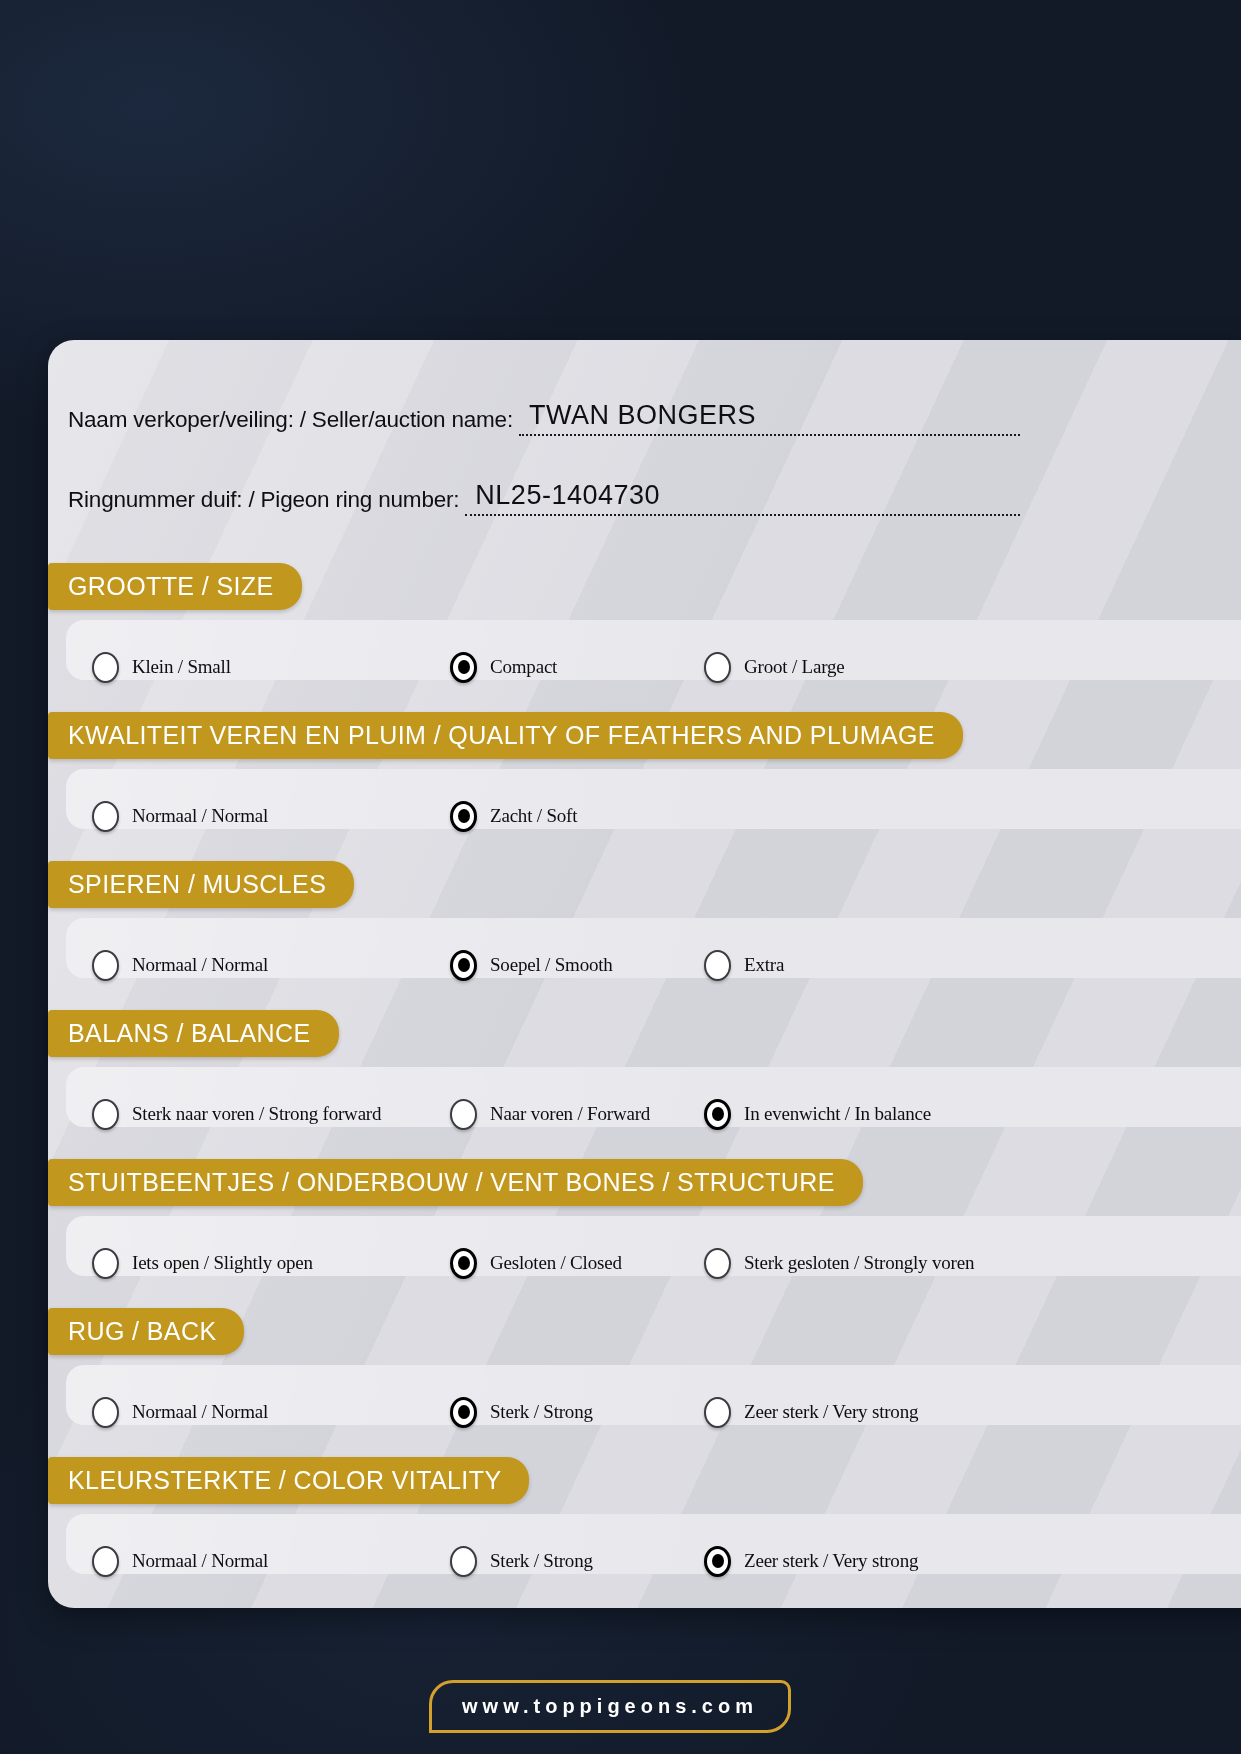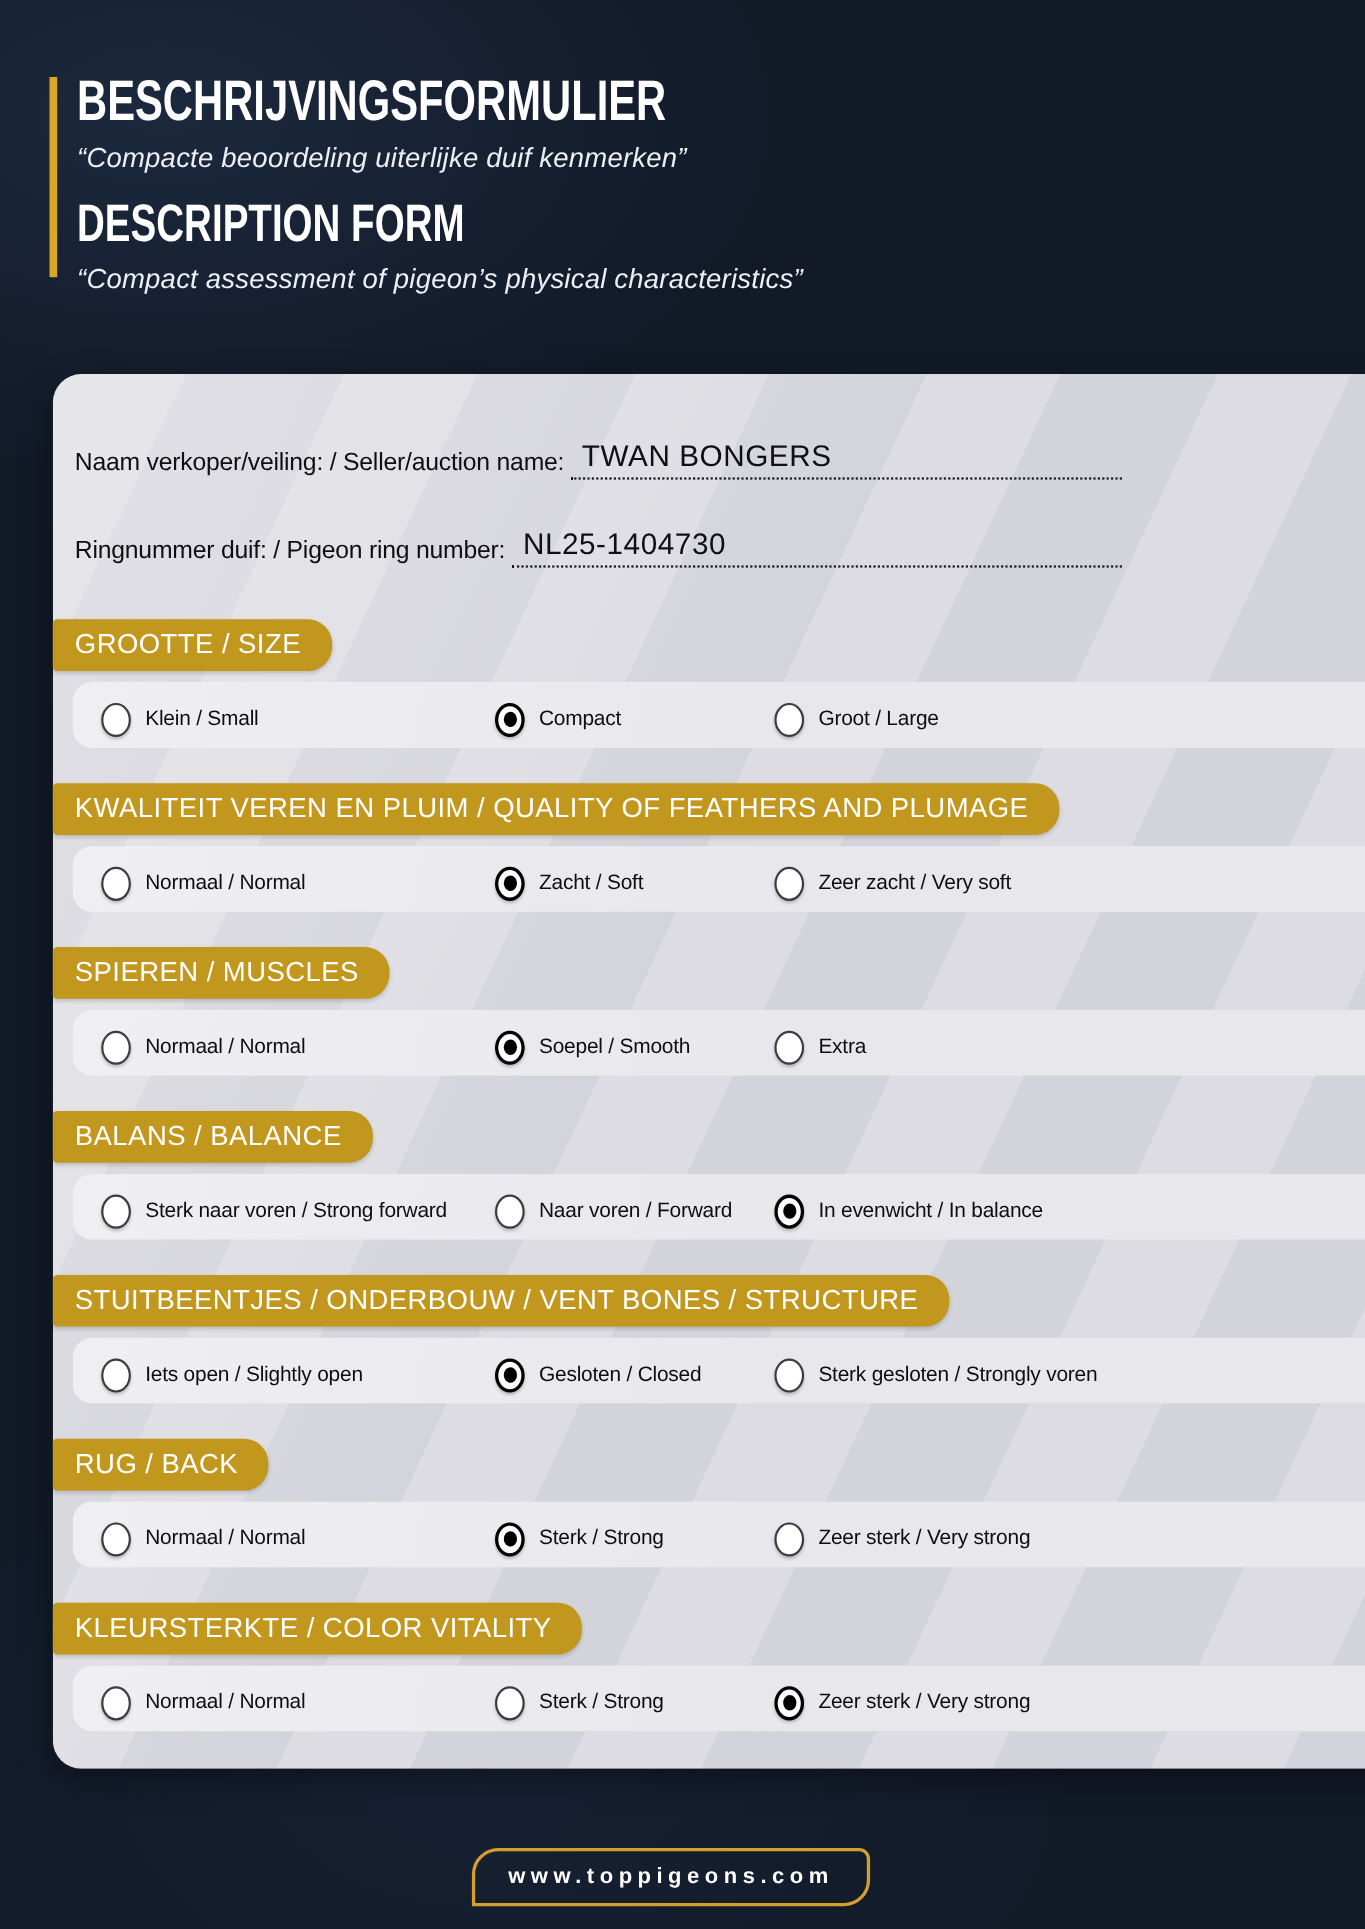--- a/index.html
+++ b/index.html
@@ -58,21 +58,21 @@
     display:inline-block; background:#C2971D; color:#fff; height:47px; line-height:47px;
     padding:0 28px 15px 20px; font-size:25px; letter-spacing:.4px;
     border-radius:4px 22px 22px 4px; box-shadow:0 2px 4px rgba(0,0,0,.18);
     white-space:nowrap;
   }
   .option-row {
     position:relative; margin-left:18px; margin-top:10px; height:60px;
     width:calc(100% - 18px); background:#E7E7EC; border-radius:18px 4px 4px 18px;
     background-image:linear-gradient(100deg, rgba(255,255,255,.35) 0%, rgba(255,255,255,0) 55%);
   }
-  .option { position:absolute; top:4px; height:100%; display:flex; align-items:center; gap:13px; }
+  .option { position:absolute; top:17px; height:100%; display:flex; align-items:center; gap:13px;font-family:Liberation Serif, serif; }
   .option.c0 { left:26px; } .option.c1 { left:384px; } .option.c2 { left:638px; }
   .radio {
     width:27px; height:31px; border-radius:50%; background:#fff; flex:none;
     border:2.5px solid #3B3B41; box-shadow:0 2px 3px rgba(0,0,0,.22); position:relative;
   }
   .option.selected .radio { border:3px solid #000; }
   .option.selected .radio::after {
     content:""; position:absolute; left:50%; top:50%; width:12px; height:14px;
     border-radius:50%; background:#000; transform:translate(-50%,-50%);
   }
@@ -83,29 +83,20 @@
     border:3px solid #D3A02C; border-radius:24px 10px 24px 0;
     display:flex; align-items:center; justify-content:center; cursor:pointer;margin-top:32px;
   }
   .website-text { color:#fff; font-weight:bold; font-size:20px; letter-spacing:5px; }
 </style>
 </head>
 <body>
 
 <div class="page">
 
-  <div class="header">
-    <div class="accent-bar"></div>
-    <div class="titles">
-      <span class="title-main t-nl">BESCHRIJVINGSFORMULIER</span>
-      <span class="subtitle s-nl">“Compacte beoordeling uiterlijke duif kenmerken”</span>
-      <span class="title-main t-en">DESCRIPTION FORM</span>
-      <span class="subtitle s-en">“Compact assessment of pigeon’s physical characteristics”</span>
-    </div>
-  </div>
 
 
   <div class="card">
     <div class="fields">
   <div class="field-row">
     <span class="field-label">Naam verkoper/veiling: / Seller/auction name:</span>
     <span class="field-line">
       <span class="field-value">TWAN BONGERS</span>
     </span>
   </div>
@@ -144,24 +135,20 @@
   <div class="option c0">
     <span class="radio"></span>
     <span class="option-label">Normaal / Normal</span>
   </div>
 
   <div class="option c1 selected">
     <span class="radio"></span>
     <span class="option-label">Zacht / Soft</span>
   </div>
 
-  <div class="option c2">
-    <span class="radio"></span>
-    <span class="option-label">Zeer zacht / Very soft</span>
-  </div>
 </div>
   </div>
 
   <div class="section">
     <span class="section-badge">SPIEREN / MUSCLES</span>
     <div class="option-row">
   <div class="option c0">
     <span class="radio"></span>
     <span class="option-label">Normaal / Normal</span>
   </div>

